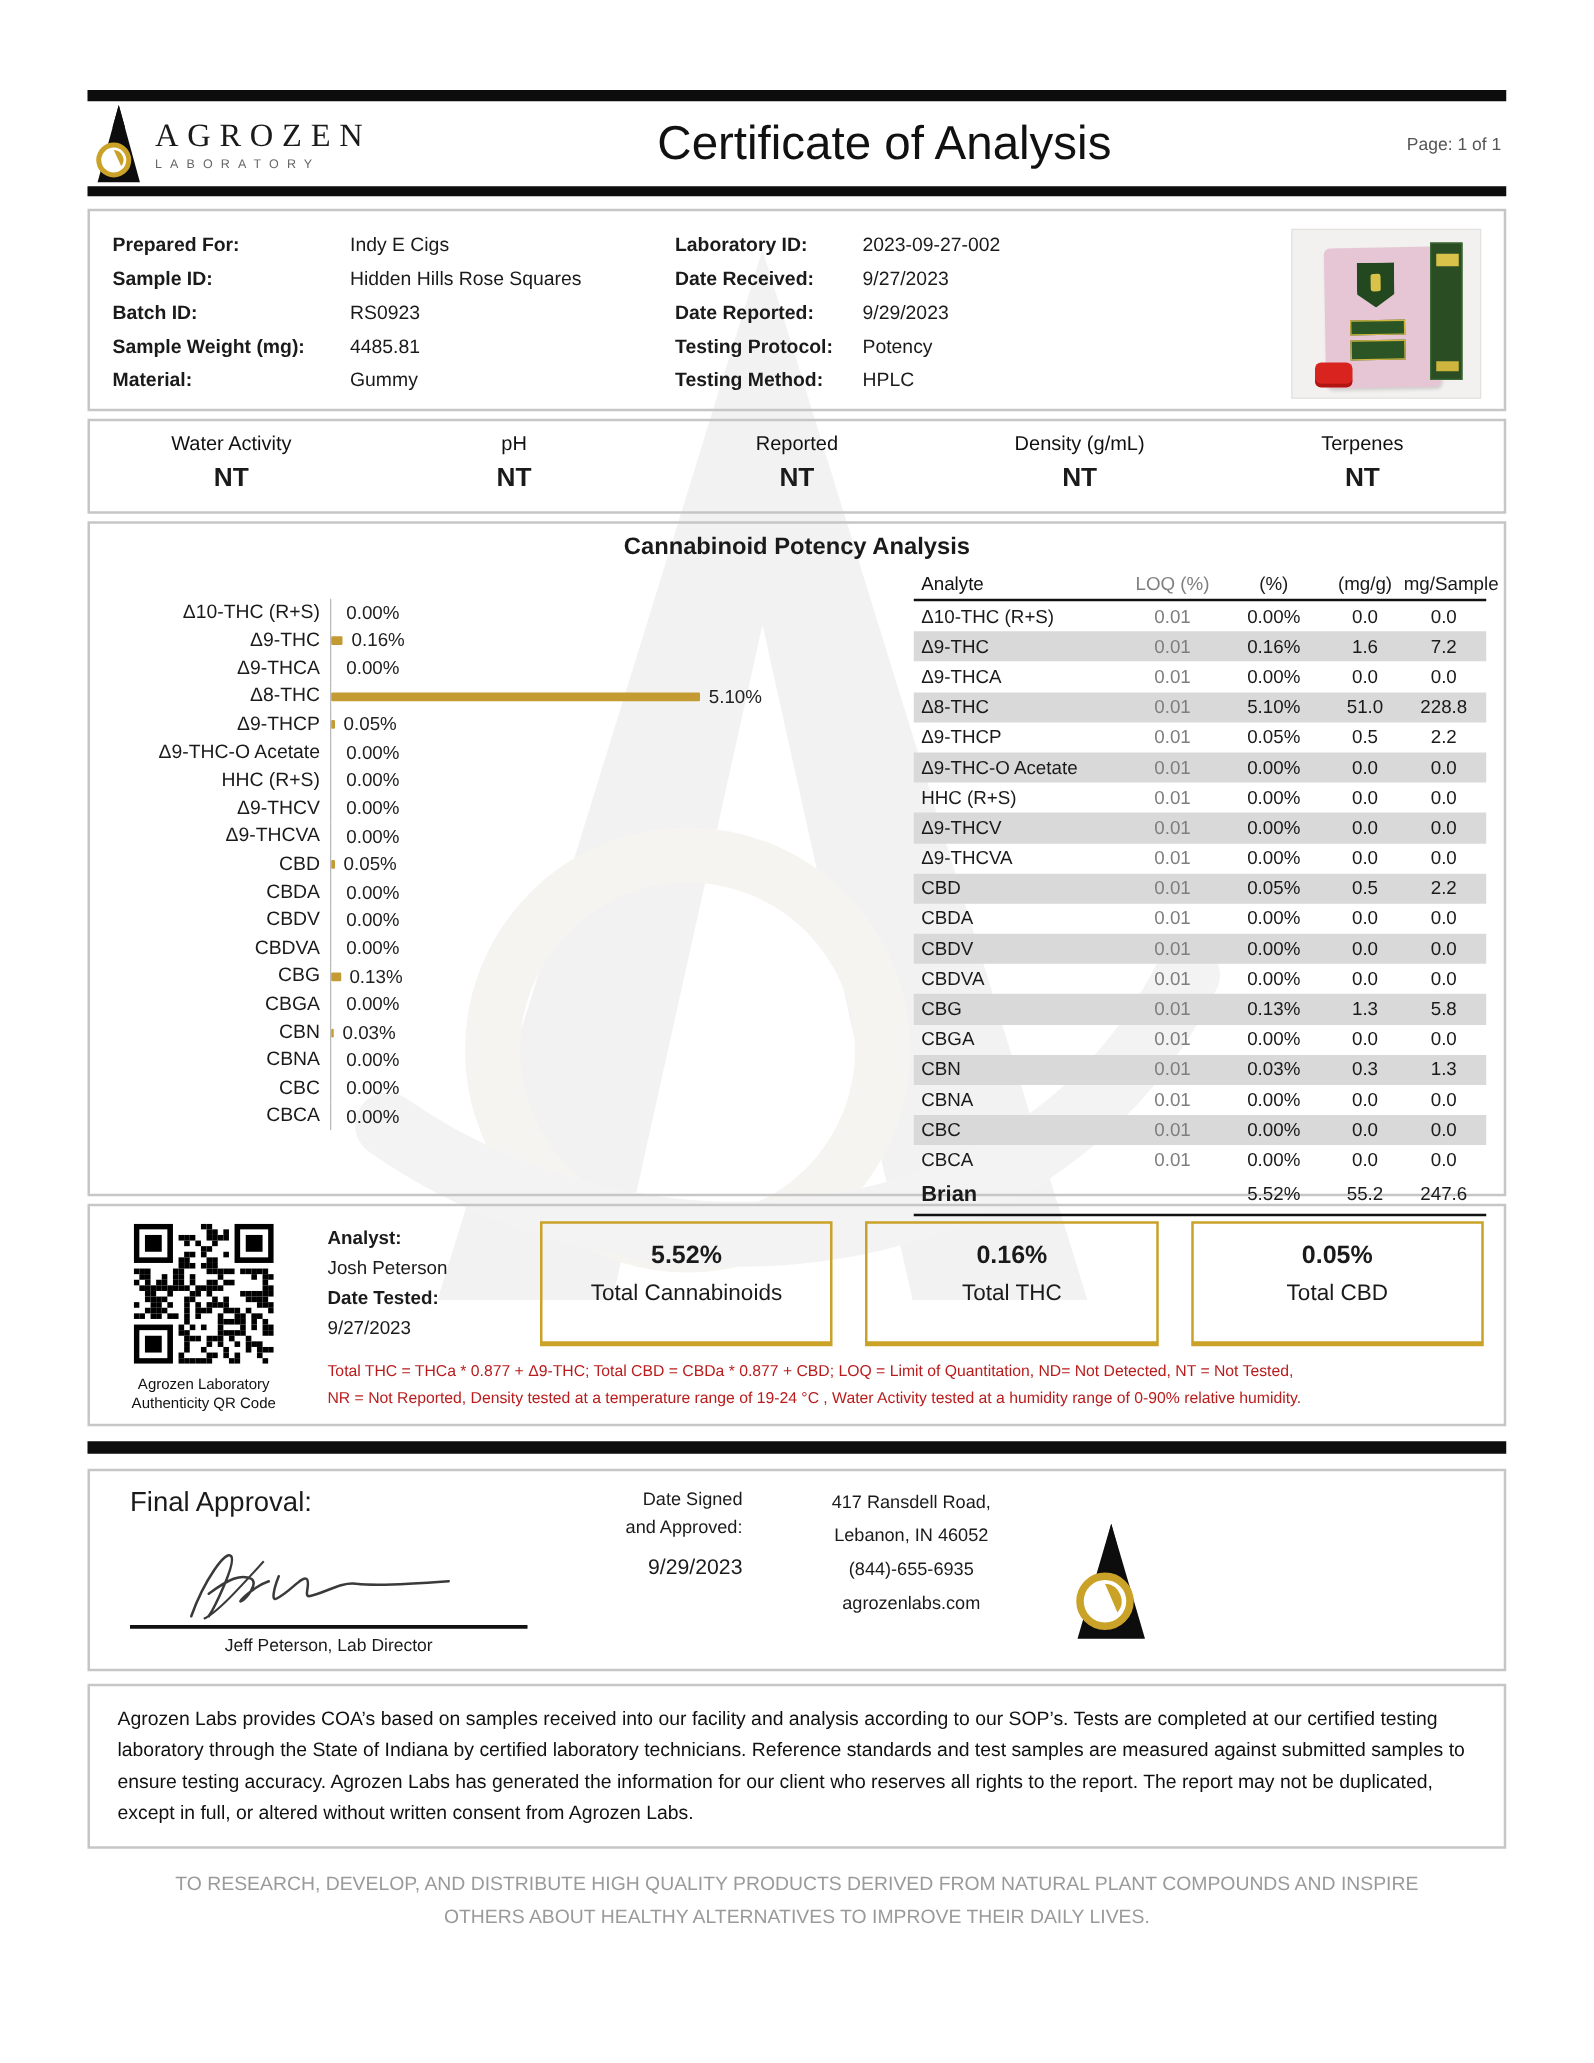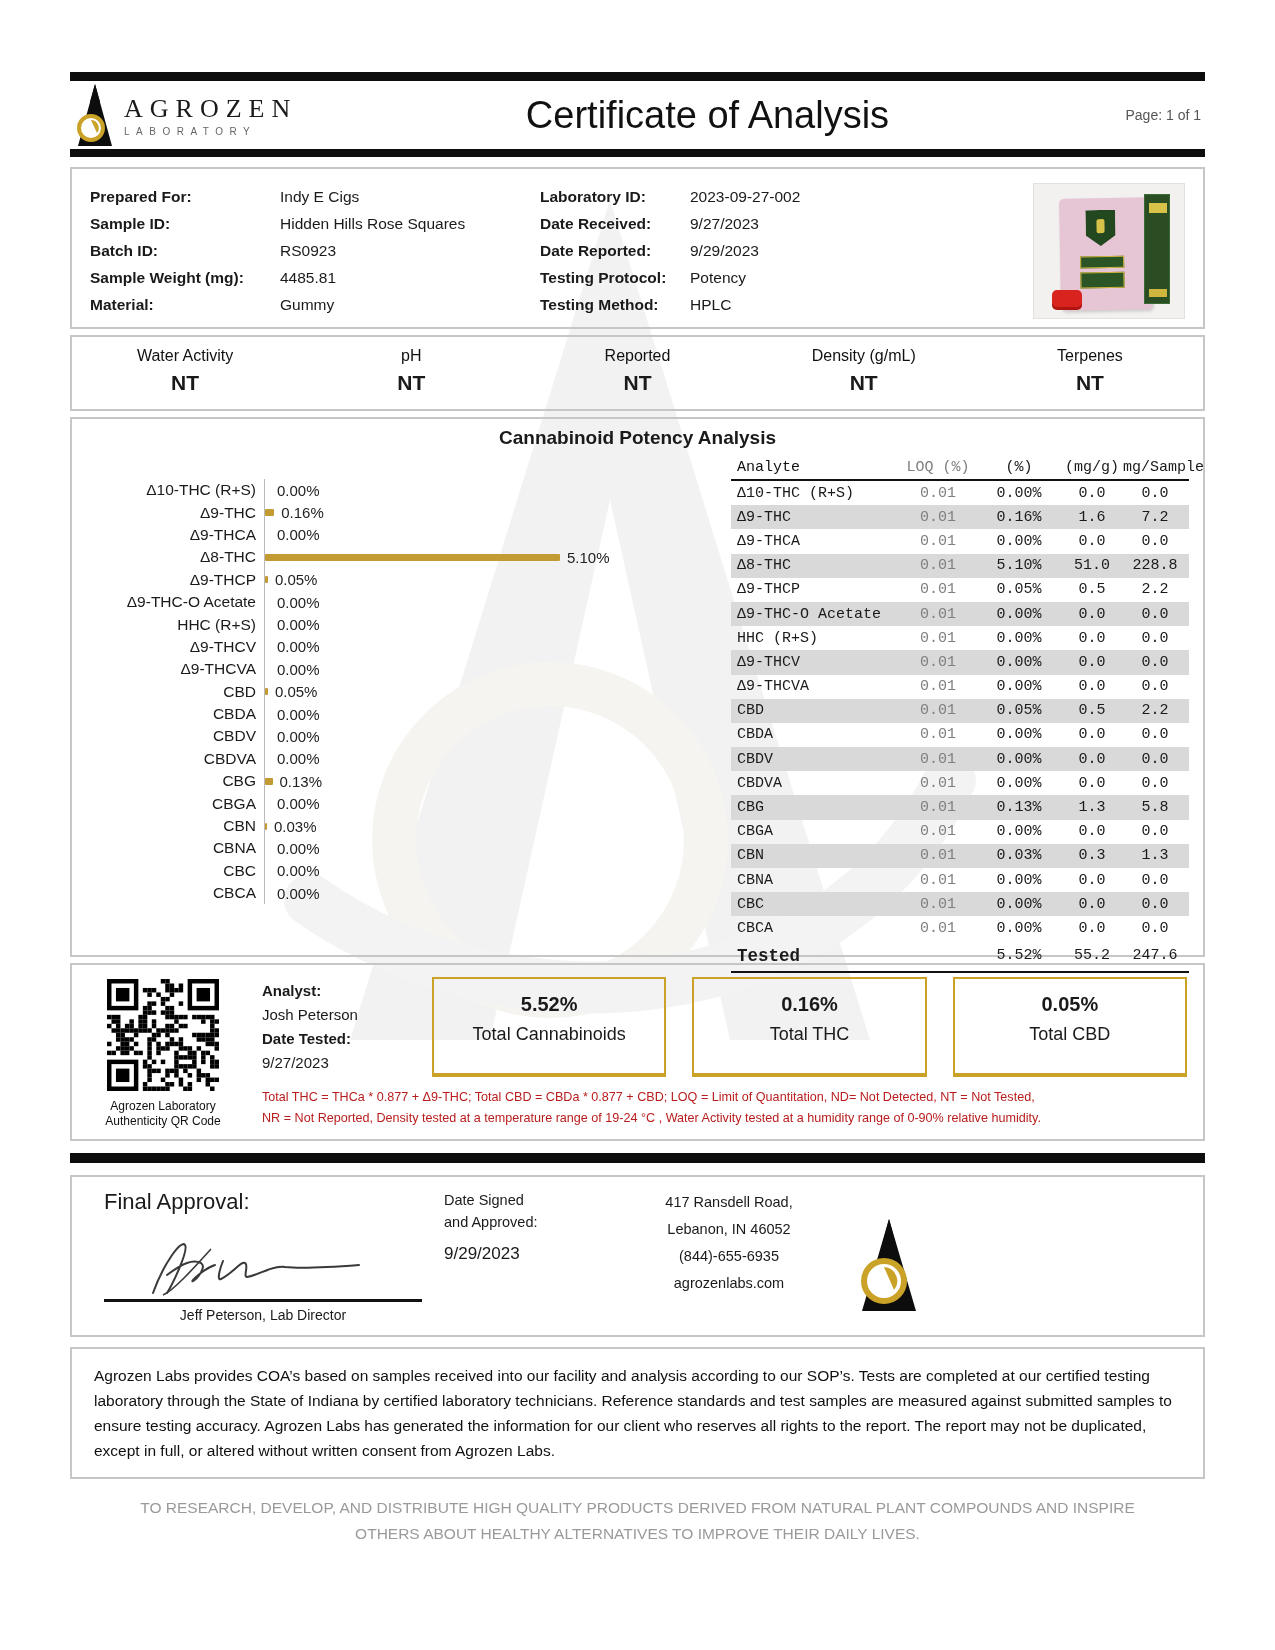--- a/index.html
+++ b/index.html
@@ -54,21 +54,21 @@
   .main-title { text-align:center; font-size:19px; font-weight:bold; margin-bottom:4px; }
   .main-flex { display:flex; }
   .chart { width:580px; padding-top:26px; }
   .chart-row { display:flex; align-items:center; height:22.4px; }
   .chart-lbl { width:178px; text-align:right; padding-right:8px; font-size:15.5px; white-space:nowrap; }
   .chart-track { flex:1; display:flex; align-items:center; border-left:1px solid #b9b9b9; height:100%; }
   .chart-bar { height:7px; background:#c49b32; border-radius:1px; }
   .chart-val { font-size:15px; color:#222; margin-left:7px; white-space:nowrap; }
 
   .atable { width:458px; margin-left:auto; font-size:15px; padding-top:2px; }
-  .t-row { display:flex; align-items:center; height:24.2px;font-family:Liberation Mono, monospace; }
+  .t-row { display:flex; align-items:center; height:24.2px; }
   .t-head { height:26px; border-bottom:2px solid #111; }
   .t-row .c1 { width:168px; padding-left:6px; }
   .t-row .c2 { width:78px; text-align:center; color:#7f7f7f; }
   .t-row .c3 { width:84px; text-align:center; }
   .t-row .c4 { width:62px; text-align:center; }
   .t-row .c5 { width:66px; text-align:center; padding-right:2px; }
   .t-head .c1 { color:#111; }
   .t-head .c2 { color:#7f7f7f; }
   .t-row.alt { background:#d9d9d9; }
   .t-total { height:32px; border-bottom:2px solid #111; font-size:15px; }
@@ -89,21 +89,21 @@
   .sum-box .l { font-size:18px; margin-top:8px; }
   .footnotes { margin-top:10px; font-size:12.6px; line-height:21px; color:#b91c1c; }
 
   
   .approval-box { margin-top:12px; height:162px; padding:12px 32px; position:relative; }
   .fa-title { font-size:22px; }
   .fa-flex { display:flex; align-items:flex-end; margin-top:2px; }
   .sig-block { width:318px; text-align:center; margin-right:22px; }
   .sig-line { border-top:3px solid #111; margin-top:-4px; }
   .sig-name { font-size:14px; margin-top:5px; }
-  .fa-date { width:150px; text-align:left; font-size:14.5px; line-height:22px; align-self:flex-start; margin-top:-28px; }
+  .fa-date { width:150px; text-align:right; font-size:14.5px; line-height:22px; align-self:flex-start; margin-top:-28px; }
   .fa-date .d { font-size:17px; margin-top:10px; }
   .fa-addr { width:190px; text-align:center; font-size:14.5px; line-height:27px; align-self:flex-start; margin-top:-28px; margin-left:40px; }
   .fa-logo { margin-left:30px; margin-bottom:6px; }
 
   
   .disc-box { margin-top:10px; padding:14px 22px; font-size:15.5px; line-height:25px; color:#111; }
   .mission { margin-top:16px; text-align:center; color:#9a9a9a; font-size:15.5px; line-height:26px; text-transform:uppercase; padding:0 60px; }
 </style>
 </head>
 <body>
@@ -478,21 +478,21 @@
             <div class="c5">0.0</div>
           </div>
           <div class="t-row">
             <div class="c1">CBCA</div>
             <div class="c2">0.01</div>
             <div class="c3">0.00%</div>
             <div class="c4">0.0</div>
             <div class="c5">0.0</div>
           </div>
           <div class="t-row t-total">
-            <div class="c1">Tested</div>
+            <div class="c1">Brian</div>
             <div class="c2"></div>
             <div class="c3">5.52%</div>
             <div class="c4">55.2</div>
             <div class="c5">247.6</div>
           </div>
         </div>
     </div>
   </div>
 
   <div class="box bottom-box">

